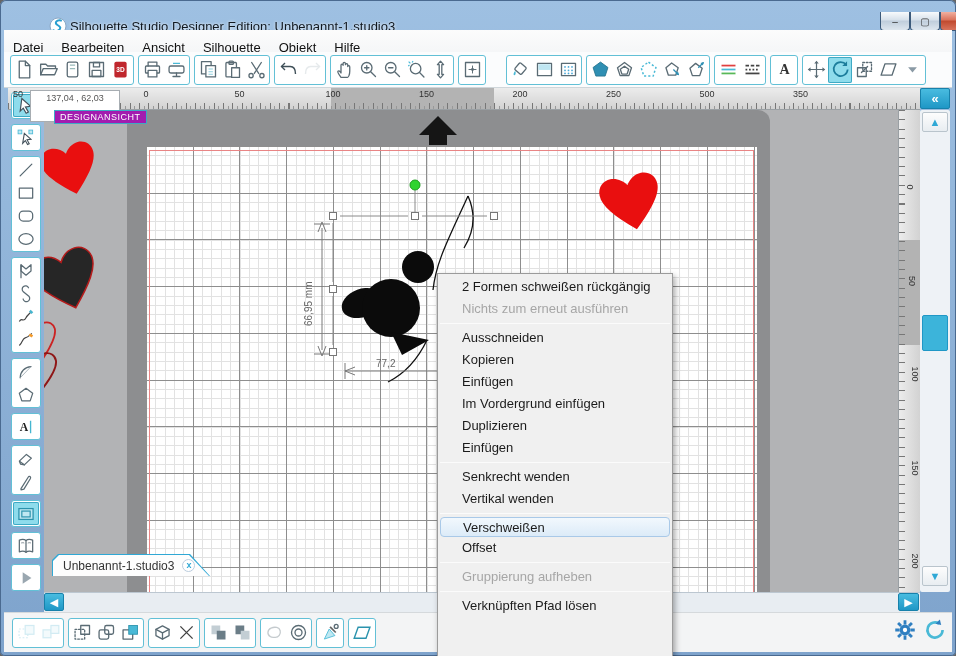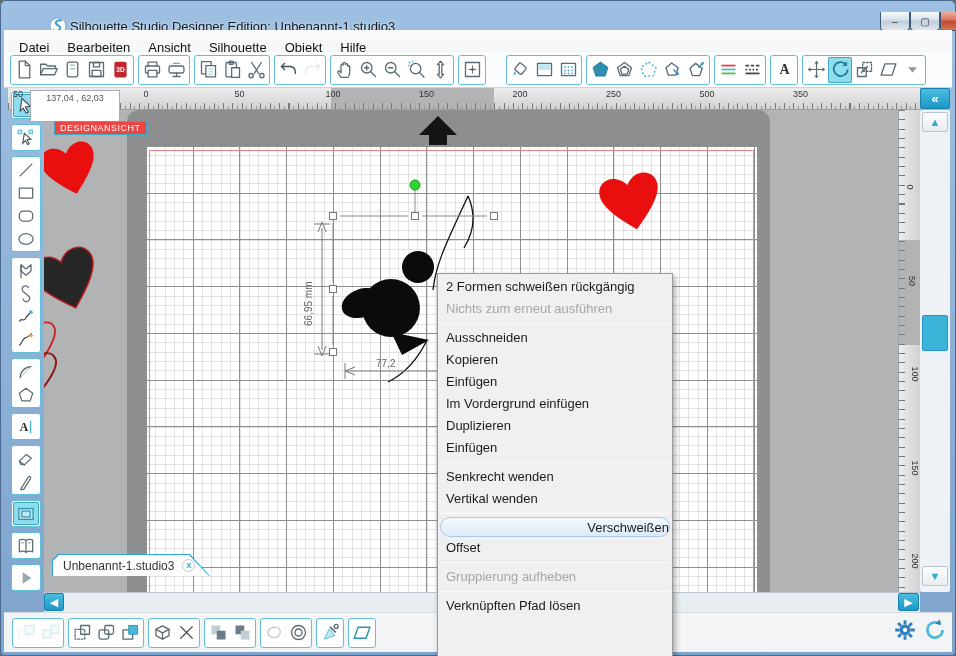--- a/index.html
+++ b/index.html
@@ -15,21 +15,21 @@
   #app-icon{left:9px;top:5px;width:18px;height:18px;}
   .winbtn{top:0;height:19px;border:1px solid #3c5a7a;border-top:none;border-radius:0 0 4px 4px;
     background:linear-gradient(#f8fafc,#d6e0ea 45%,#bfcddb 50%,#dde6ee);display:flex;align-items:center;justify-content:center;
     font-size:10px;color:#333;}
   #btn-min{right:86px;width:30px;}
   #btn-max{right:56px;width:30px;}
   #btn-close{right:10px;width:46px;background:linear-gradient(#f0b0a0,#d9715a 45%,#c04a2e 50%,#d8735c);color:#fff;font-weight:bold;font-size:11px;}
 
   
   #menubar{left:4px;top:30px;width:948px;height:36px;background:linear-gradient(#fcfcfc,#f1f3f5);
-    display:flex;align-items:center;padding-left:6px;border-bottom:1px solid #dde2e6;}
+    display:flex;align-items:center;padding-left:0;border-bottom:1px solid #dde2e6;}
   .menu-item{padding:0 9px;font-size:13px;color:#111;height:20px;line-height:20px;}
 
   
   #toolbar{left:4px;top:52px;width:948px;height:36px;background:#fbfcfd;border-bottom:1px solid #cfd6da;
     display:flex;align-items:center;padding:0 6px;}
   .tb-group{display:flex;align-items:center;border:1px solid #62c0d6;border-radius:3px;background:#fff;
     padding:1px;margin-right:4px;height:30px;}
   .tb-btn{width:24px;height:26px;display:flex;align-items:center;justify-content:center;border-radius:2px;}
   .tb-btn svg{width:21px;height:21px;display:block;}
   .tb-btn.active{background:#8edcec;box-shadow:0 0 0 1px #3fa9c4 inset;}
@@ -65,21 +65,21 @@
   
   #canvas{left:44px;top:110px;width:854px;height:482px;background:#b2b3b5;overflow:hidden;}
   #mat{position:absolute;left:83px;top:0;width:643px;height:482px;background:#8d8e90;border-radius:12px 12px 0 0;}
   #page{position:absolute;left:102px;top:36px;width:611px;height:446px;background:#fff;
     background-image:
       repeating-linear-gradient(to right,#8e8e8e 0 1px,transparent 1px 46.75px),
       repeating-linear-gradient(to bottom,#8e8e8e 0 1px,transparent 1px 46.75px),
       repeating-linear-gradient(to right,#e2e2e2 0 1px,transparent 1px 9.35px),
       repeating-linear-gradient(to bottom,#e2e2e2 0 1px,transparent 1px 9.35px);}
   #cut-border{position:absolute;left:105px;top:40px;width:605px;height:450px;border:1px solid #e98585;}
-  #view-badge{position:absolute;left:10px;top:11px;height:14px;padding:0 5px;background:#ef4444;border:1px solid #3fa9c4;
+  #view-badge{position:absolute;left:10px;top:0;height:14px;padding:0 5px;background:#a21caf;border:1px solid #3fa9c4;
     color:#fff;font-size:9px;line-height:12px;letter-spacing:.5px;z-index:6;}
   #canvas-svg{position:absolute;left:0;top:0;}
 
   
   #doc-tab{left:52px;top:554px;width:158px;height:22px;z-index:8;}
   #tab-outer{position:absolute;inset:0;background:#2fa8d5;clip-path:polygon(0 100%,0 6px,6px 0,calc(100% - 20px) 0,100% 100%);}
   #tab-inner{position:absolute;left:1px;top:1px;right:1px;bottom:0;background:#fdfdfd;
     clip-path:polygon(0 100%,0 6px,6px 0,calc(100% - 20px) 0,100% 100%);display:flex;align-items:center;padding:0 10px;}
   #tab-label{font-size:12px;color:#333;}
   #tab-close{margin-left:8px;width:13px;height:13px;border:1px solid #bcd;border-radius:50%;color:#2fa8d5;
@@ -100,24 +100,24 @@
   
   #bottom-toolbar{left:4px;top:612px;width:948px;height:40px;background:#f3f4f5;border-top:1px solid #d5d9dc;
     display:flex;align-items:center;padding:0 8px;}
   #gear-btn{left:892px;top:617px;width:28px;height:28px;}
   #sync-btn{left:922px;top:617px;width:28px;height:28px;}
   .corner-btn svg{width:26px;height:26px;}
 
   
   #context-menu{left:437px;top:273px;width:236px;height:390px;background:#f0f0f0;border:1px solid #9b9b9b;
     box-shadow:2px 3px 6px rgba(0,0,0,.35);z-index:50;padding:2px 0;}
-  .cm-item{height:22px;line-height:22px;padding-left:8px;font-size:13px;color:#1b1b1b;white-space:nowrap;}
+  .cm-item{height:22px;line-height:22px;padding-left:24px;font-size:13px;color:#1b1b1b;white-space:nowrap;}
   .cm-item.disabled{color:#a6a6a6;}
-  .cm-item.highlighted{background:linear-gradient(#f2f8fd,#dcebf8);border:1px solid #a9c9e8;border-radius:10px;
-    margin:0 2px;height:20px;line-height:19px;padding-left:22px;text-align:right;}
+  .cm-item.highlighted{background:linear-gradient(#f2f8fd,#dcebf8);border:1px solid #a9c9e8;border-radius:4px;
+    margin:0 2px;height:20px;line-height:19px;padding-left:22px;}
   .cm-sep{height:1px;background:#d9d9d9;border-bottom:1px solid #fbfbfb;margin:3px 2px;}
 </style>
 </head>
 <body>
 
 <div id="window">
 
   <div class="abs" id="titlebar">
     <svg class="abs" id="app-icon" viewBox="0 0 18 18">
       <circle cx="9" cy="9" r="8" fill="#fff" stroke="#8aa7c4"></circle>

